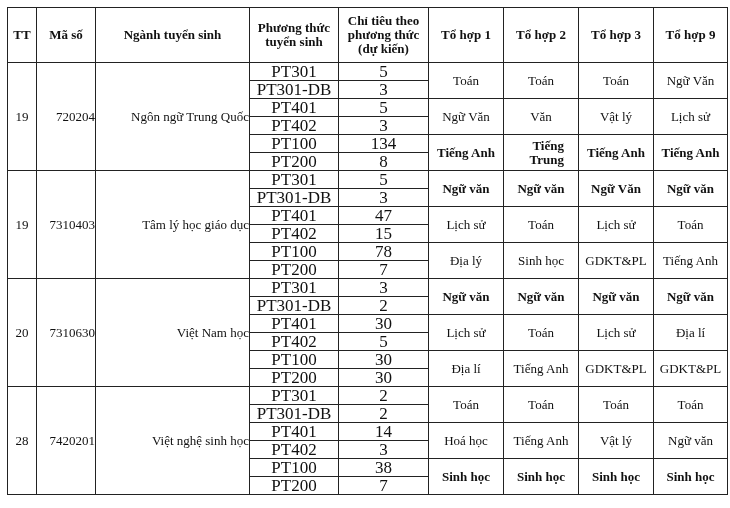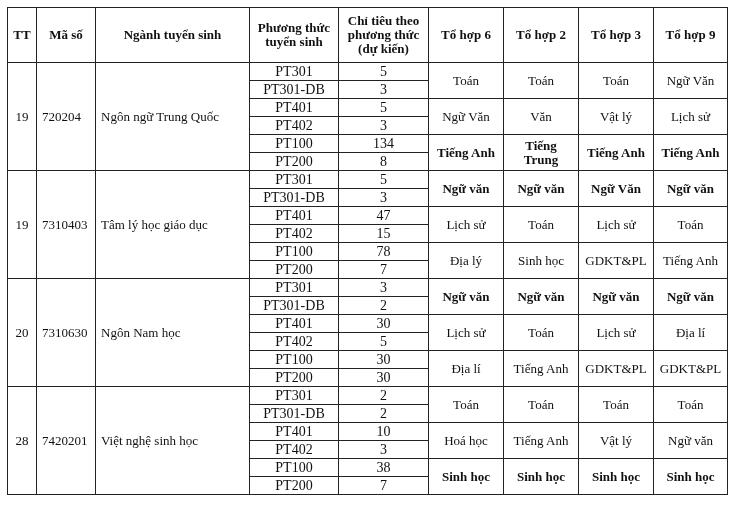--- a/index.html
+++ b/index.html
@@ -3,22 +3,22 @@
 <meta charset="utf-8">
 <style>
   html, body { margin: 0; padding: 0; background: #ffffff; }
   body { width: 730px; height: 508px; overflow: hidden; position: relative;
          font-family: "Liberation Serif", serif; color: #111; }
   table { position: absolute; left: 7px; top: 7px; border-collapse: collapse;
           table-layout: fixed; width: 720px; }
   td, th { border: 1.3px solid #222; padding: 0; text-align: center; vertical-align: middle;
            font-size: 13px; line-height: 14px; }
   th { font-weight: bold; height: 54px; font-size: 13px; }
-  td.sub { height: 17px; font-size: 14px; line-height: 16px; }
-  td.left { text-align: left; padding-left: 5px; }
+  td.sub { height: 17px; font-size: 17px; line-height: 16px; }
+  td.left { text-align: right; padding-left: 5px; }
   .b { font-weight: bold; }
 </style>
 </head>
 <body>
 
 <table>
   <colgroup>
     <col style="width:29px">
       <col style="width:59px">
       <col style="width:154px">
@@ -29,21 +29,21 @@
       <col style="width:75px">
       <col style="width:74px">
   </colgroup>
   <thead>
     <tr>
       <th>TT</th>
       <th>Mã số</th>
       <th>Ngành tuyển sinh</th>
       <th style="padding:0 6px">Phương thức tuyển sinh</th>
       <th style="padding:0 4px">Chỉ tiêu theo phương thức (dự kiến)</th>
-      <th>Tổ hợp 6</th>
+      <th>Tổ hợp 1</th>
       <th>Tổ hợp 2</th>
       <th>Tổ hợp 3</th>
       <th>Tổ hợp 9</th>
     </tr>
   </thead>
   <tbody id="tbody">
       <tr>
         <td rowspan="6">19</td>
         <td rowspan="6" class="left">720204</td>
         <td rowspan="6" class="left">Ngôn ngữ Trung Quốc</td>
@@ -67,21 +67,21 @@
         <td rowspan="2" class="combo">Lịch sử</td>
       </tr>
       <tr>
         <td class="sub">PT402</td>
         <td class="sub">3</td>
       </tr>
       <tr>
         <td class="sub">PT100</td>
         <td class="sub">134</td>
         <td rowspan="2" class="combo b">Tiếng Anh</td>
-        <td rowspan="2" class="combo b" style="padding: 0px 14px;">Tiếng Trung</td>
+        <td rowspan="2" class="combo b" style="padding: 0px 14px; text-align: right;">Tiếng Trung</td>
         <td rowspan="2" class="combo b">Tiếng Anh</td>
         <td rowspan="2" class="combo b">Tiếng Anh</td>
       </tr>
       <tr>
         <td class="sub">PT200</td>
         <td class="sub">8</td>
       </tr>
       <tr>
         <td rowspan="6">19</td>
         <td rowspan="6" class="left">7310403</td>
@@ -117,21 +117,21 @@
         <td rowspan="2" class="combo">GDKT&amp;PL</td>
         <td rowspan="2" class="combo">Tiếng Anh</td>
       </tr>
       <tr>
         <td class="sub">PT200</td>
         <td class="sub">7</td>
       </tr>
       <tr>
         <td rowspan="6">20</td>
         <td rowspan="6" class="left">7310630</td>
-        <td rowspan="6" class="left">Ngôn Nam học</td>
+        <td rowspan="6" class="left">Việt Nam học</td>
         <td class="sub">PT301</td>
         <td class="sub">3</td>
         <td rowspan="2" class="combo b">Ngữ văn</td>
         <td rowspan="2" class="combo b">Ngữ văn</td>
         <td rowspan="2" class="combo b">Ngữ văn</td>
         <td rowspan="2" class="combo b">Ngữ văn</td>
       </tr>
       <tr>
         <td class="sub">PT301-DB</td>
         <td class="sub">2</td>
@@ -170,21 +170,21 @@
         <td rowspan="2" class="combo">Toán</td>
         <td rowspan="2" class="combo">Toán</td>
         <td rowspan="2" class="combo">Toán</td>
       </tr>
       <tr>
         <td class="sub">PT301-DB</td>
         <td class="sub">2</td>
       </tr>
       <tr>
         <td class="sub">PT401</td>
-        <td class="sub">10</td>
+        <td class="sub">14</td>
         <td rowspan="2" class="combo">Hoá học</td>
         <td rowspan="2" class="combo">Tiếng Anh</td>
         <td rowspan="2" class="combo">Vật lý</td>
         <td rowspan="2" class="combo">Ngữ văn</td>
       </tr>
       <tr>
         <td class="sub">PT402</td>
         <td class="sub">3</td>
       </tr>
       <tr>

